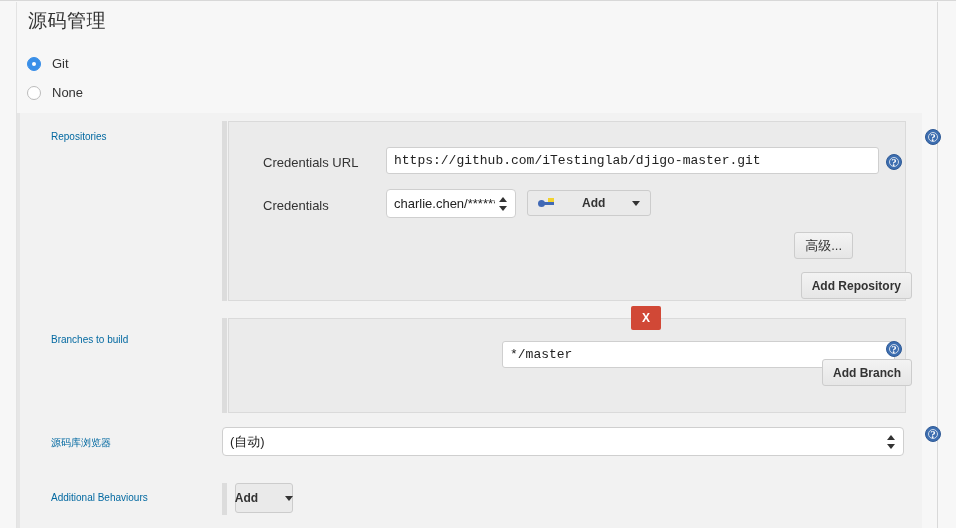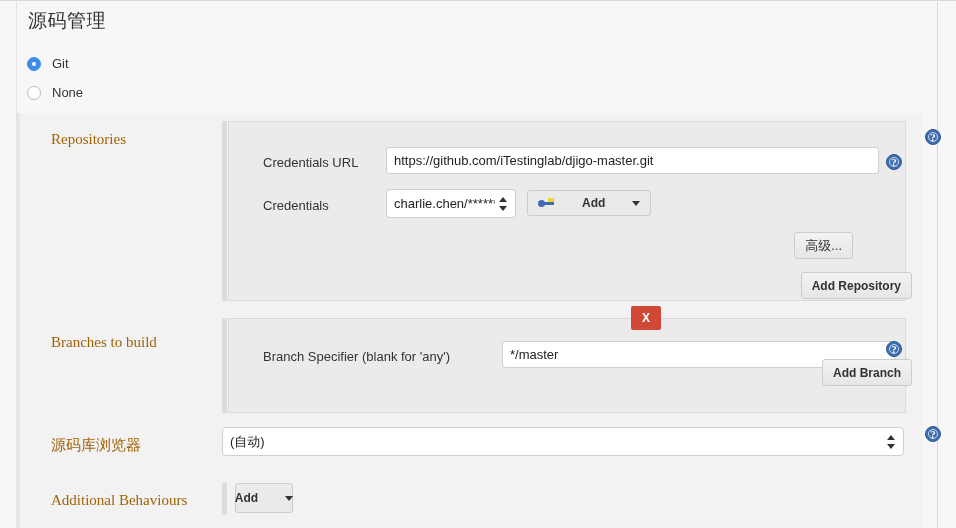--- a/index.html
+++ b/index.html
@@ -100,24 +100,23 @@
     box-sizing: border-box;
   }
 
   .field-row {
     position: absolute;
     left: 0;
     width: 100%;
   }
   .row-label {
     position: absolute;
-    font-size: 15px;
-    color: #a16207;
+    font-size: 10px;
+    color: #0369a1;
     white-space: nowrap;
-    font-family: Liberation Serif, serif;
   }
   .sub-panel {
     position: absolute;
     background: #ebebeb;
     border: 1px solid #dadada;
     box-sizing: border-box;
   }
   .sub-accent {
     position: absolute;
     width: 5px;
@@ -131,21 +130,21 @@
     position: absolute;
     font-size: 13px;
     color: #333;
     white-space: nowrap;
   }
   input.text-field {
     position: absolute;
     border: 1px solid #cfcfcf;
     border-radius: 3px;
     background: #fff;
-    font-family: Liberation Sans, sans-serif;
+    font-family: Liberation Mono, monospace;
     font-size: 13px;
     color: #222;
     padding: 0 7px;
     box-sizing: border-box;
     outline: none;
     height: 27px;
   }
   .select-field {
     position: absolute;
     border: 1px solid #cfcfcf;
@@ -345,21 +344,20 @@
           <span>?</span>
       </div>
     </div>
 
     <div class="field-row" style="top:190px;height:115px;">
       <div class="row-label" style="left:31px; top:31px;">Branches to build</div>
 
       <div class="sub-accent" style="left:202px; top:15px; height:95px;"></div>
       <div class="sub-panel" style="left:208px; top:15px; width:678px; height:95px;">
 
-        <div class="inline-label" style="left:34px; top:30px;">Branch Specifier (blank for 'any')</div>
         <input class="text-field" style="left: 257px; top: 22px; width: 393px; margin-left: 16px;" value="*/master">
 
         <div class="btn" style="right:-7px; top:40px;">Add Branch</div>
       </div>
 
       <div class="del-btn" style="left:611px; top:3px;">X</div>
       <div class="help-icon" style="left:866px; top:38px;">
         <span class="ring"></span>
           <span>?</span>
       </div>

